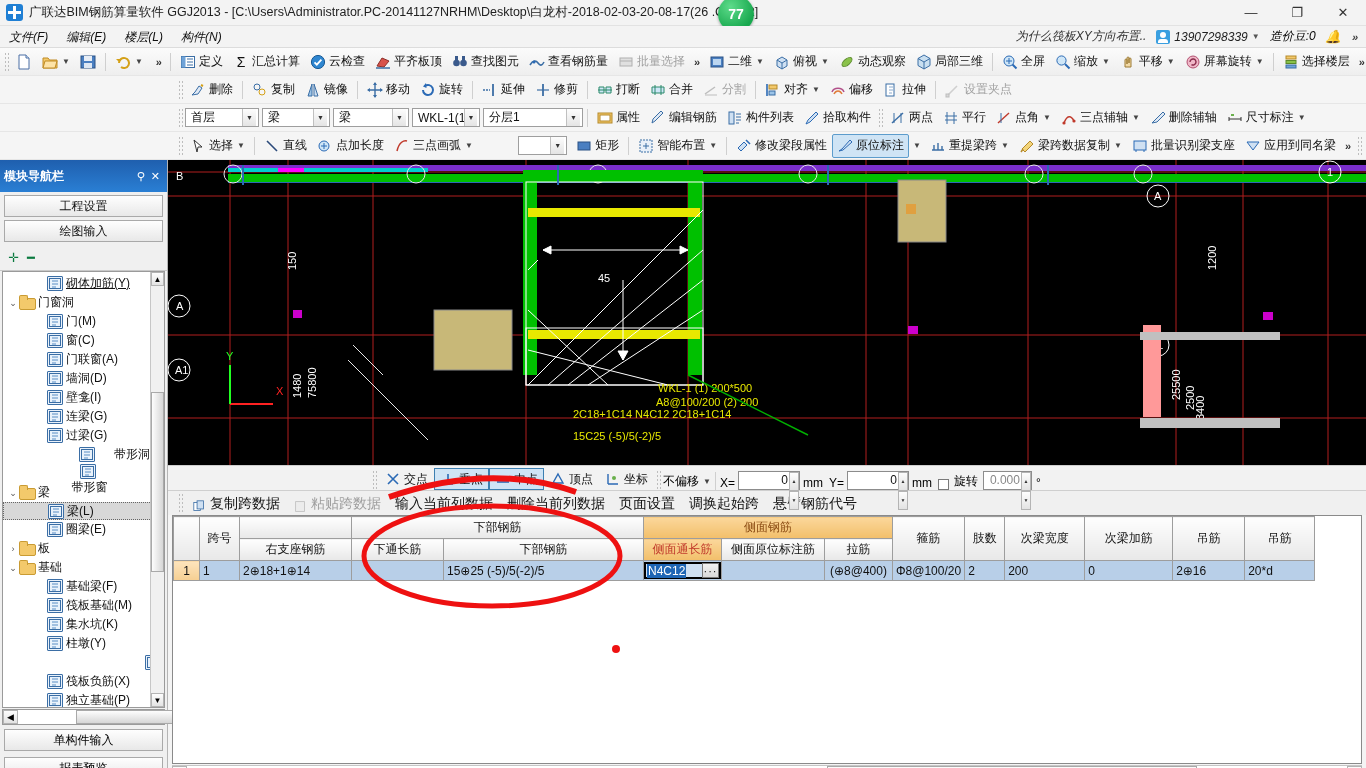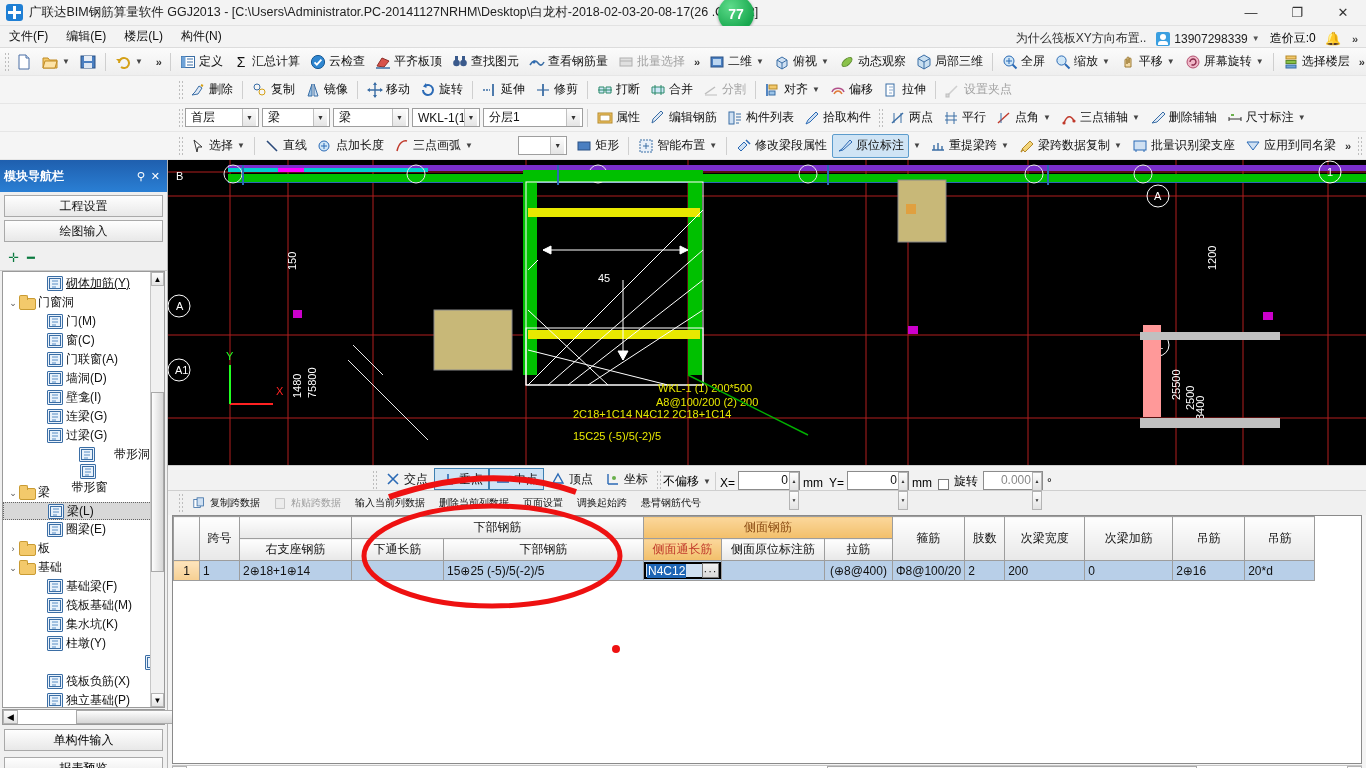--- a/index.html
+++ b/index.html
@@ -29,22 +29,23 @@
     position:absolute; left:718px; top:-4px; width:36px;height:36px;border-radius:50%;
     background:radial-gradient(circle at 35% 30%, #5ddb8a, #18a84e 70%);
     color:#fff;font-size:14px;font-weight:bold;display:flex;align-items:center;justify-content:center;
     box-shadow:0 1px 3px rgba(0,0,0,.35);
   }
   .tb-winbtns{ margin-left:auto; display:flex; height:26px; }
   .tb-winbtns div{ width:46px;height:26px;display:flex;align-items:center;justify-content:center;font-size:13px;color:#333;}
 
   
   .menubar{
-    height:22px;background:#f3f3f3;display:flex;align-items:flex-end;border-bottom:1px solid #dcdcdc;
+    height:22px;background:#f3f3f3;display:flex;align-items:center;border-bottom:1px solid #dcdcdc;
     position:relative;
+    font-style:italic;
   }
   .menubar .mi{ padding:0 9px; font-size:12px; color:#111; line-height:22px; cursor:default;}
   .mb-right{ margin-left:auto; display:flex; align-items:center; gap:10px; padding-right:8px;}
   .mb-ad{ color:#333; font-size:12px;}
   .mb-user{ display:flex;align-items:center;gap:4px;font-size:12px;color:#222;}
   .mb-useric{ width:14px;height:14px;background:#3a9fe0;border-radius:2px;position:relative;}
   .mb-useric::after{content:"";position:absolute;left:4px;top:2px;width:6px;height:6px;border-radius:50%;background:#fff;}
   .mb-useric::before{content:"";position:absolute;left:2px;top:9px;width:10px;height:4px;border-radius:3px 3px 0 0;background:#fff;}
   .caret{font-size:8px;color:#555;}
   .bell{color:#2c8ad6;font-size:13px;}
@@ -120,21 +121,21 @@
   .snap-item.on{background:#cfe4f5;border:1px solid #3c7fb1;}
   .numbox{ width:62px;height:19px;border:1px solid #8c8c8c;background:#fff;font-size:12px;text-align:right;
      padding-right:11px;line-height:17px;position:relative;color:#111;}
   .numbox .sp{position:absolute;right:0;top:0;width:10px;height:17px;display:flex;flex-direction:column;}
   .numbox .sp i{flex:1;background:linear-gradient(#fdfdfd,#e3e3e3);border:1px solid #b4b4b4;font-size:5px;
      display:flex;align-items:center;justify-content:center;font-style:normal;color:#333;}
   .chk{width:11px;height:11px;border:1px solid #7a7a7a;background:#fff;display:inline-block;}
 
   .tblwrap{ flex:1;background:#f4f4f4;display:flex;flex-direction:column;min-height:0;}
   .tbl-tools{ height:24px;display:flex;align-items:center;gap:2px;padding-left:8px;background:#f0f0f0;}
-  .tbl-tools .tt{ padding:0 6px;font-size:10px;color:#111;height:20px;line-height:20px;display:flex;align-items:center;gap:4px;}
+  .tbl-tools .tt{ padding:0 6px;font-size:14px;color:#111;height:20px;line-height:20px;display:flex;align-items:flex-end;gap:4px;}
   .tbl-tools .tt.dim{color:#9e9e9e;}
   .grid{ flex:1;margin:0 4px;border:1px solid #8a8a8a;background:#fff;overflow:hidden;position:relative;}
   table.g{ border-collapse:collapse; table-layout:fixed; font-size:12px;}
   table.g th,table.g td{ border:1px solid #9d9d9d; padding:1px 3px; font-weight:normal;}
   table.g th{ background:linear-gradient(#fefefe,#e8e8e8); text-align:center; height:22px; color:#111;}
   table.g th.acc{ background:linear-gradient(#fbd79b,#f2bf6a); color:#c0392b; }
   table.g th.acc2{ background:linear-gradient(#fbd79b,#f2bf6a); color:#8a4a12; }
   table.g td{ height:20px; background:#b8cfe8; color:#111;}
   table.g td.rowhdr{ background:linear-gradient(#fde4bd,#f6cf92); text-align:center; color:#111;}
   .cellsel{ border:2px solid #000; background:#cfe0f2; height:17px;display:flex;align-items:center;padding-left:1px;}
@@ -1062,21 +1063,21 @@
         <div class="numbox">
           <span>0</span>
           <span class="sp">
               <i>▲</i>
               <i>▼</i>
             </span>
         </div>
         <span style="margin:0 6px 0 3px;">mm</span>
         <span class="chk"></span>
         <span style="margin:0 5px;">旋转</span>
-        <div class="numbox" style="width:60px">
+        <div class="numbox" style="width:49px">
           <span style="color:#888">0.000</span>
           <span class="sp">
               <i>▲</i>
               <i>▼</i>
             </span>
         </div>
         <span style="margin-left:4px;">°</span>
       </div>
 
       <div class="tblwrap">

